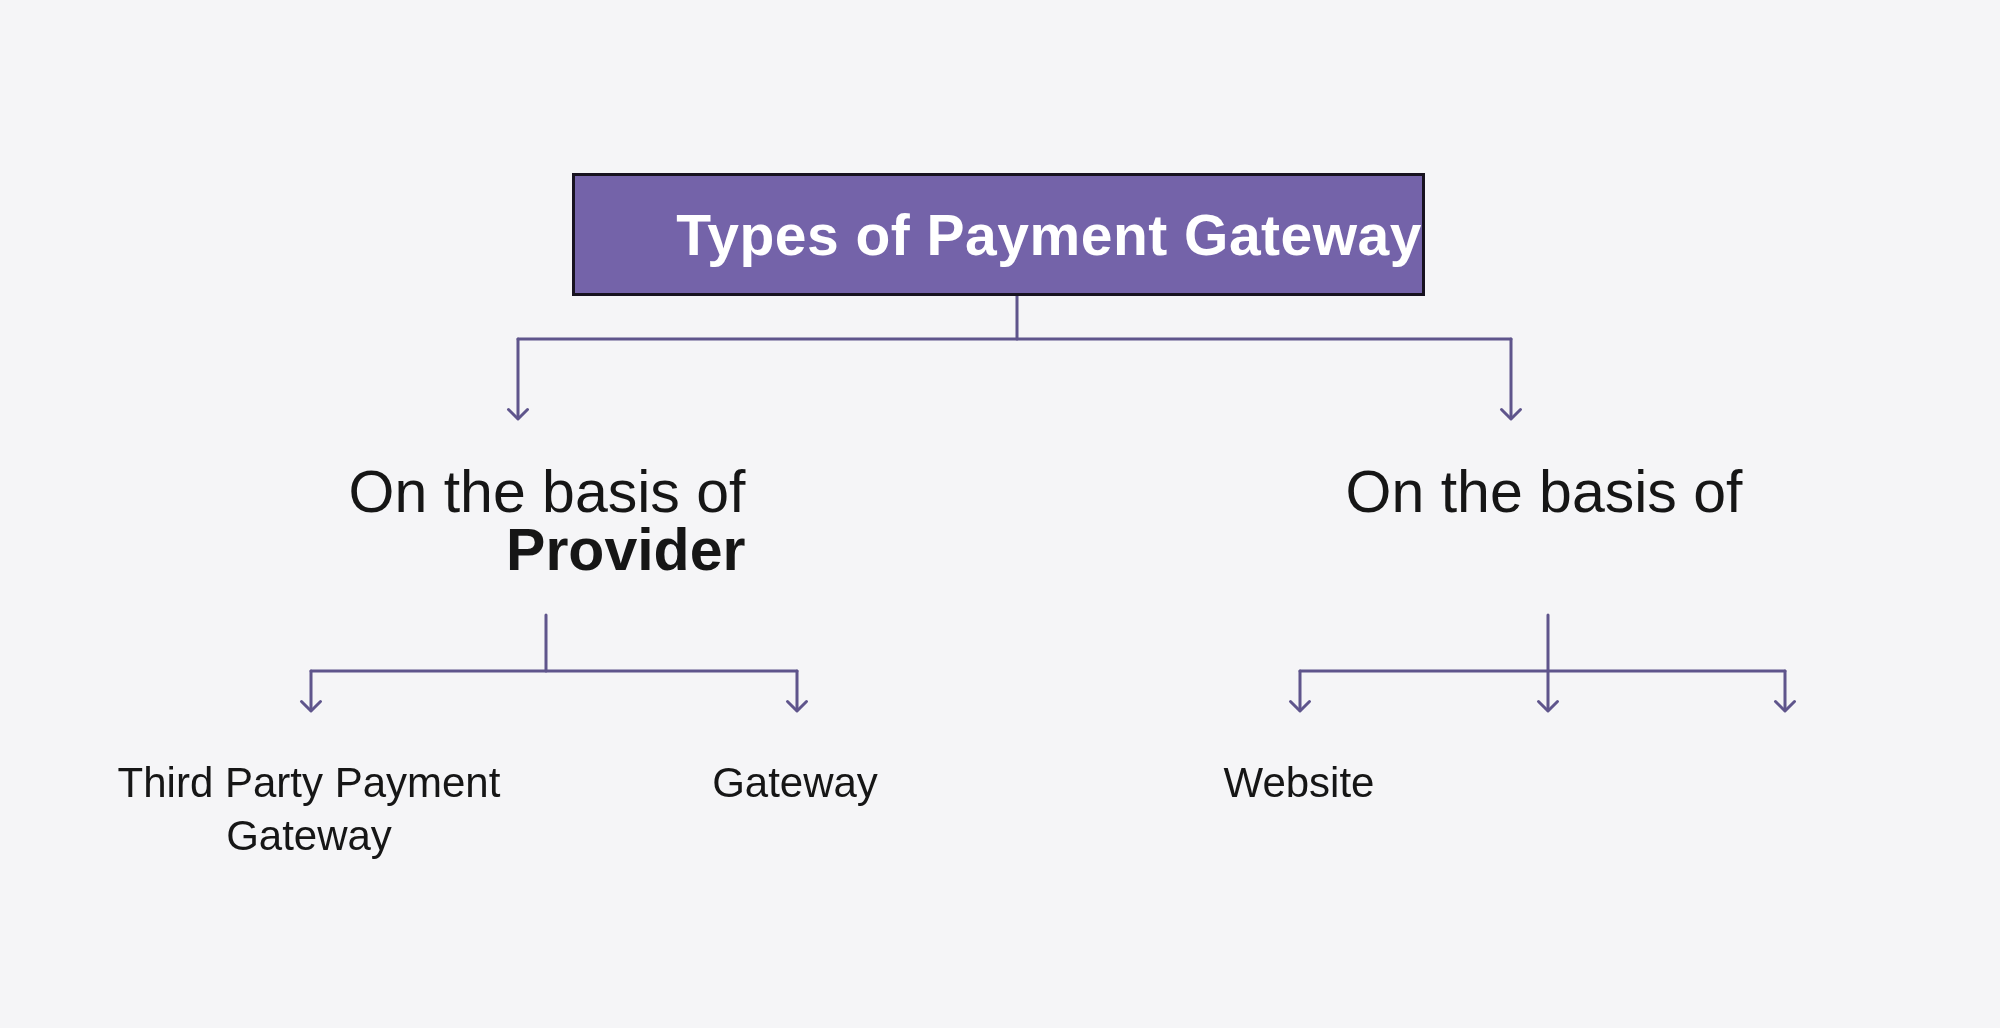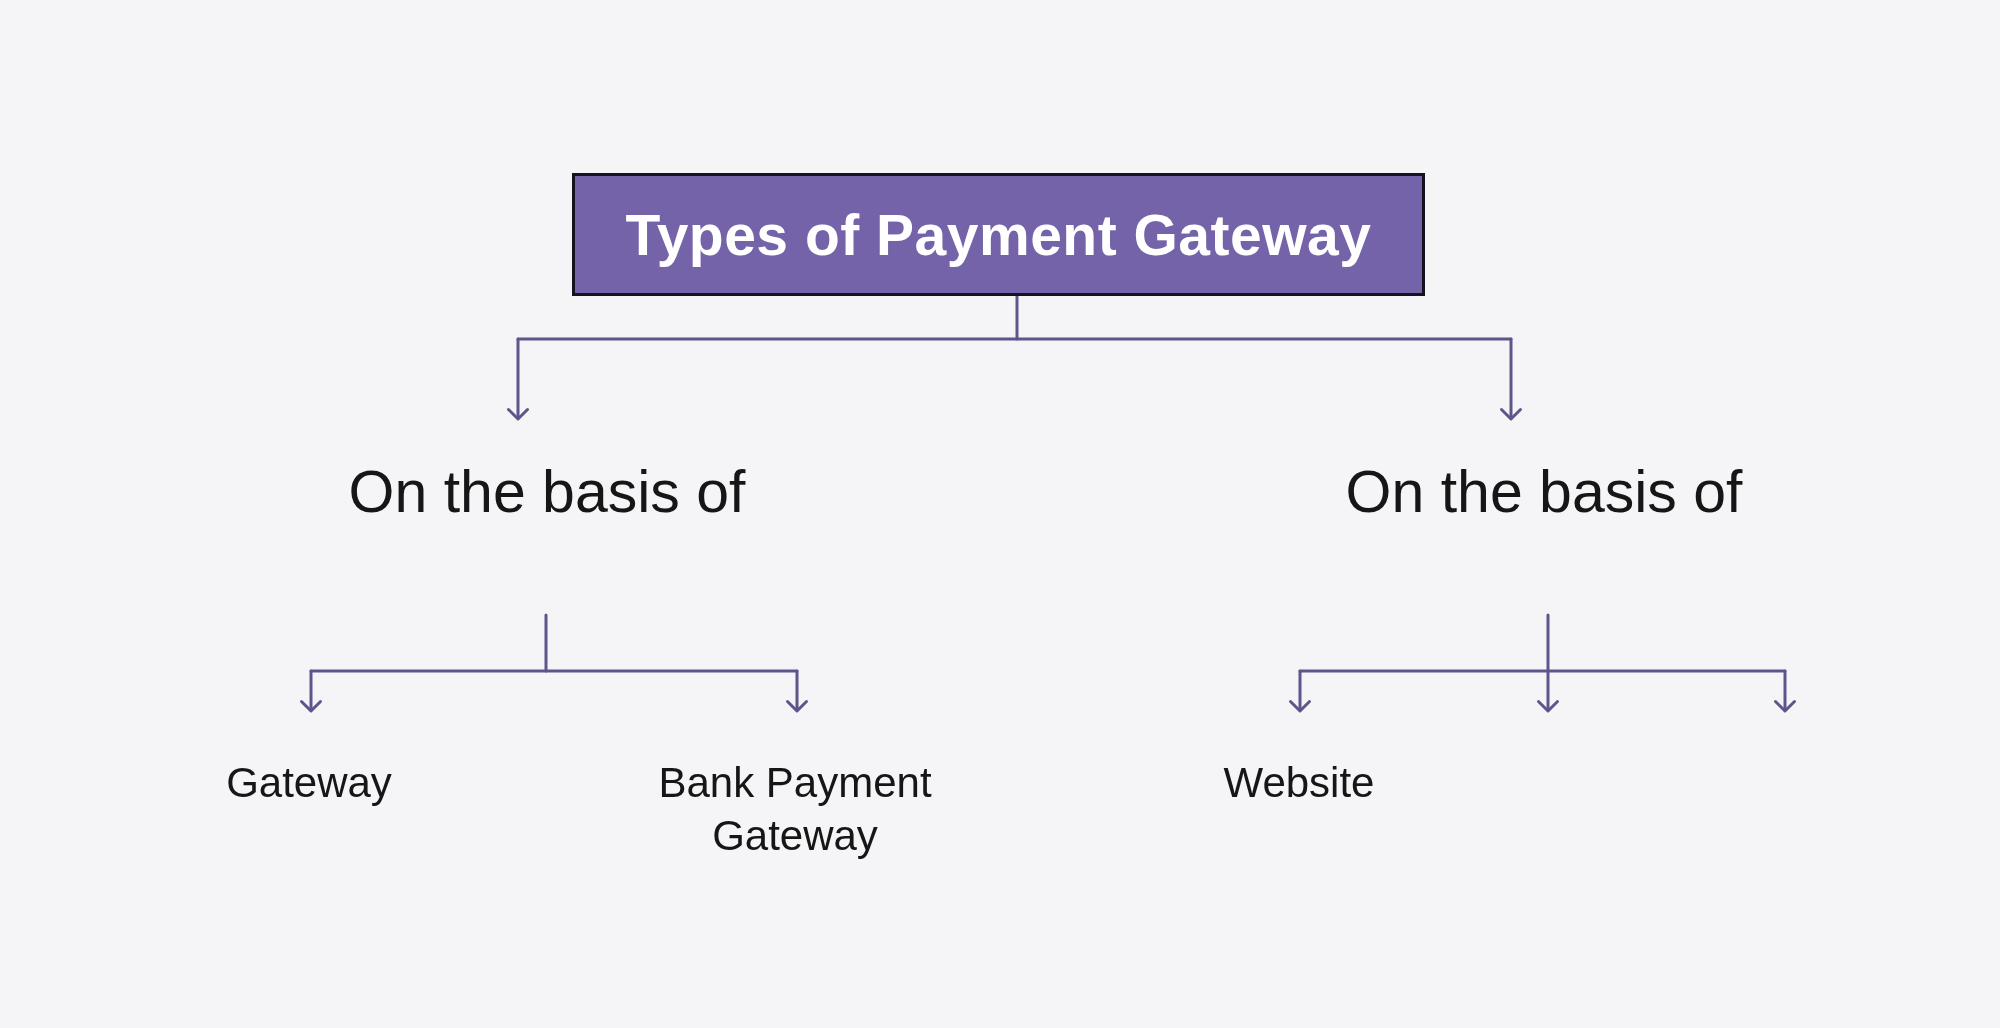--- a/index.html
+++ b/index.html
@@ -39,21 +39,21 @@
   .title-box {
     position: absolute;
     left: 572px;
     top: 173px;
     width: 853px;
     height: 123px;
     background: var(--accent-purple);
     border: 3px solid var(--title-border);
     display: flex;
     align-items: center;
-    justify-content: center;
+    justify-content: flex-end;
   }
   .title-box .title-text {
     color: var(--title-text);
     font-size: 57px;
     font-weight: 700;
     letter-spacing: 0.5px;
     white-space: nowrap;
   }
   .branch-label {
     position: absolute;
@@ -110,32 +110,33 @@
       <path d="M1775.5 701.5 L1785 711 L1794.5 701.5"></path>
     </g>
   </svg>
 
   <div class="title-box">
     <span class="title-text">Types of Payment Gateway</span>
   </div>
 
   <div class="branch-label" style="left:547px; top:463px;">
     <div class="branch-prefix">On the basis of</div>
+    <div class="branch-name">Provider</div>
   </div>
 
   <div class="branch-label" style="left:1544px; top:463px;">
     <div class="branch-prefix">On the basis of</div>
   </div>
 
   <div class="leaf-label" style="left:309px; top:756px;">
+    <div>Third Party Payment</div>
     <div>Gateway</div>
   </div>
 
   <div class="leaf-label" style="left:795px; top:756px;">
-    <div>Bank Payment</div>
     <div>Gateway</div>
   </div>
 
   <div class="leaf-label" style="left:1299px; top:756px;">
     <div>Website</div>
   </div>
 
 
 
 </div>

